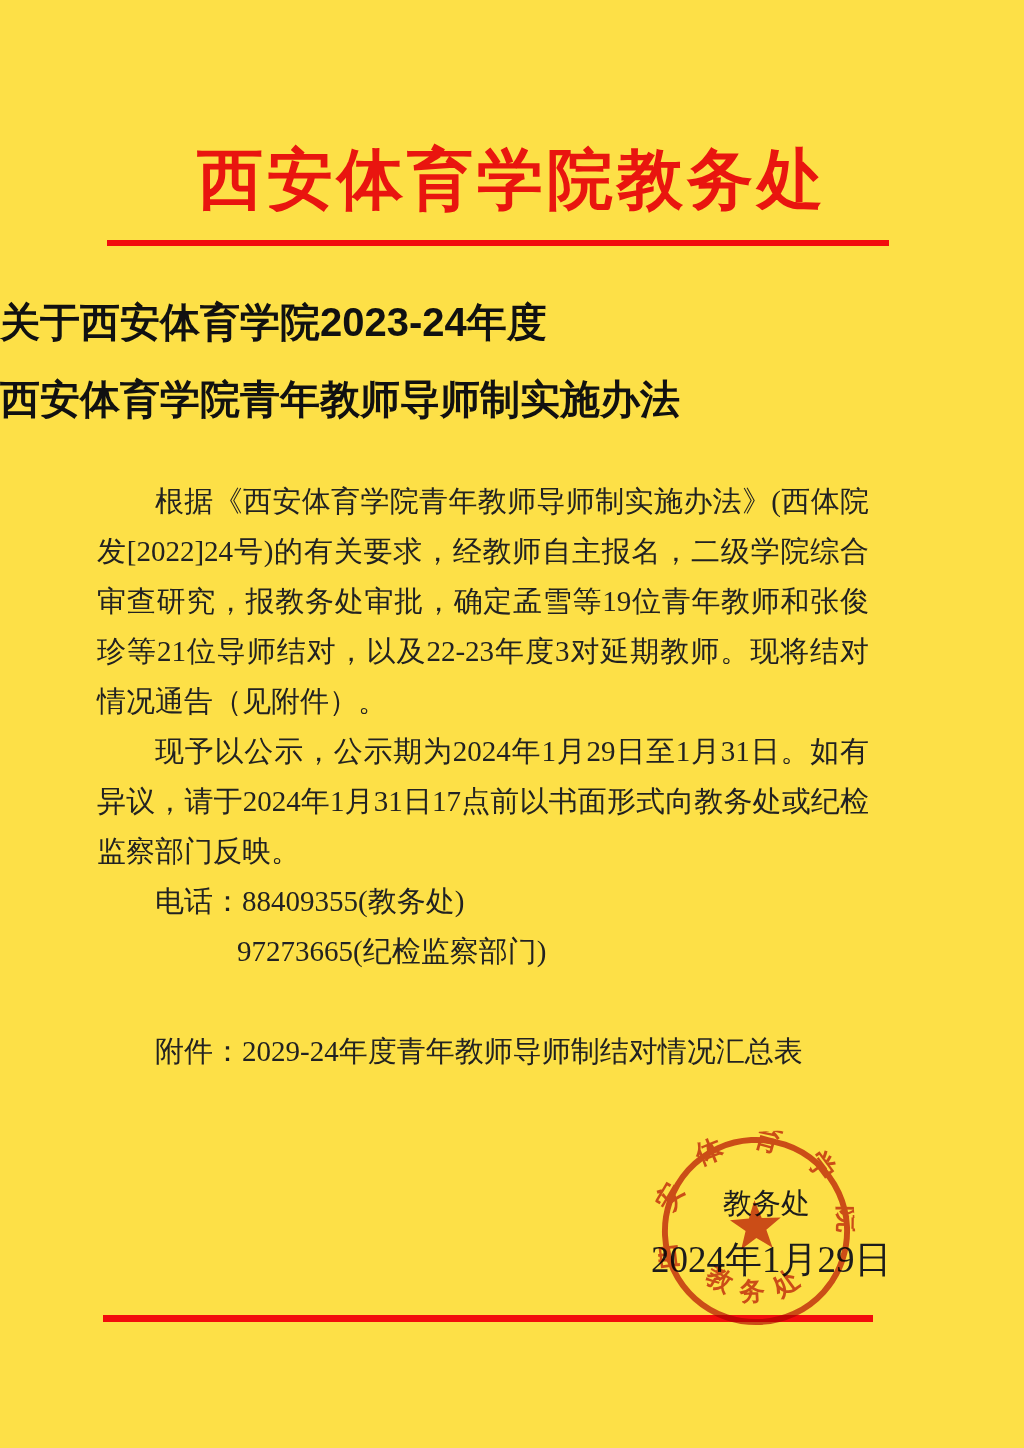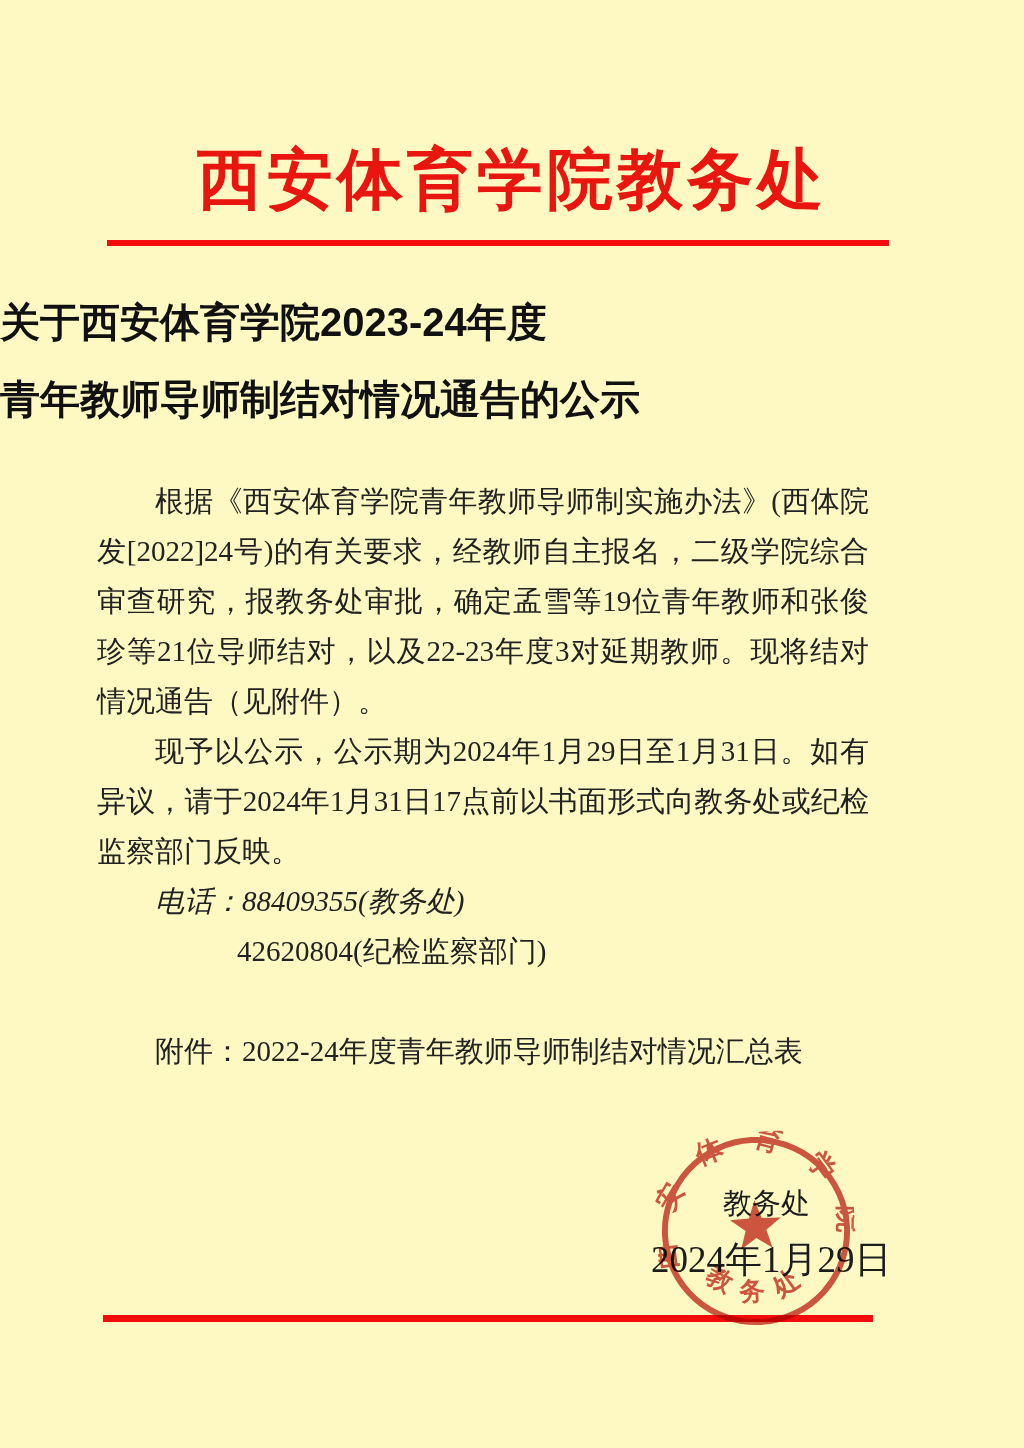--- a/index.html
+++ b/index.html
@@ -6,21 +6,21 @@
     --rule-color: #f20c0c;
     --letterhead-color: #e9150f;
     --seal-color: #c43a31;
   }
   * { margin: 0; padding: 0; box-sizing: border-box; }
   html, body { background: #ffffff; }
   .page {
     position: relative;
     width: 1024px;
     height: 1448px;
-    background: #fef9c3;
+    background: #fde047;
     overflow: hidden;
     font-family: "Liberation Serif", "DejaVu Serif", serif;
     color: #1c1c1c;
   }
   .letterhead {
     position: absolute;
     top: 134px;
     left: 0;
     width: 100%;
     text-align: center;
@@ -57,21 +57,21 @@
     width: 772px;
     font-size: 29px;
     line-height: 50px;
     color: #222222;
     text-align: justify;
   }
   .content p.para {
     text-indent: 2em;
     margin: 0;
   }
-  .phone-line1 { padding-left: 58px; font-style: italic; }
+  .phone-line1 { padding-left: 58px; }
   .phone-line2 { padding-left: 140px; }
   .attachment  { padding-left: 58px; margin-top: 50px; }
   .signature-text {
     position: absolute;
     left: 723px;
     top: 1184px;
     font-size: 29px;
     color: #1c1c1c;
     z-index: 2;
   }
@@ -107,29 +107,29 @@
 <body>
 
 <div class="page">
 
   <div class="letterhead">西安体育学院教务处</div>
 
   <div class="rule rule-top"></div>
 
   <div class="notice-title">
     <span>关于西安体育学院2023-24年度</span>
-    <span>青年教师导师制结对情况通告的公示</span>
+    <span>西安体育学院青年教师导师制实施办法</span>
   </div>
 
   <div class="content">
     <p class="para">根据《西安体育学院青年教师导师制实施办法》(西体院发[2022]24号)的有关要求，经教师自主报名，二级学院综合审查研究，报教务处审批，确定孟雪等19位青年教师和张俊珍等21位导师结对，以及22-23年度3对延期教师。现将结对情况通告（见附件）。</p>
     <p class="para">现予以公示，公示期为2024年1月29日至1月31日。如有异议，请于2024年1月31日17点前以书面形式向教务处或纪检监察部门反映。</p>
     <div class="phone-line1"><span>电话：</span><span>88409355(教务处)</span></div>
-    <div class="phone-line2"><span>42620804(纪检监察部门)</span></div>
-    <div class="attachment">附件：2022-24年度青年教师导师制结对情况汇总表</div>
+    <div class="phone-line2"><span>97273665(纪检监察部门)</span></div>
+    <div class="attachment">附件：2029-24年度青年教师导师制结对情况汇总表</div>
   </div>
 
   <div class="signature-text">教务处</div>
   <div class="date-text">2024年1月29日</div>
 
   <div class="seal">
     <svg viewBox="0 0 200 200" xmlns="http://www.w3.org/2000/svg">
       <defs>
         <path id="seal-arc-top" d="M 22,132 A 84 84 0 1 1 178,132" fill="none"></path>
         <path id="seal-arc-bottom" d="M 48,146 A 70 70 0 0 0 152,146" fill="none"></path>

